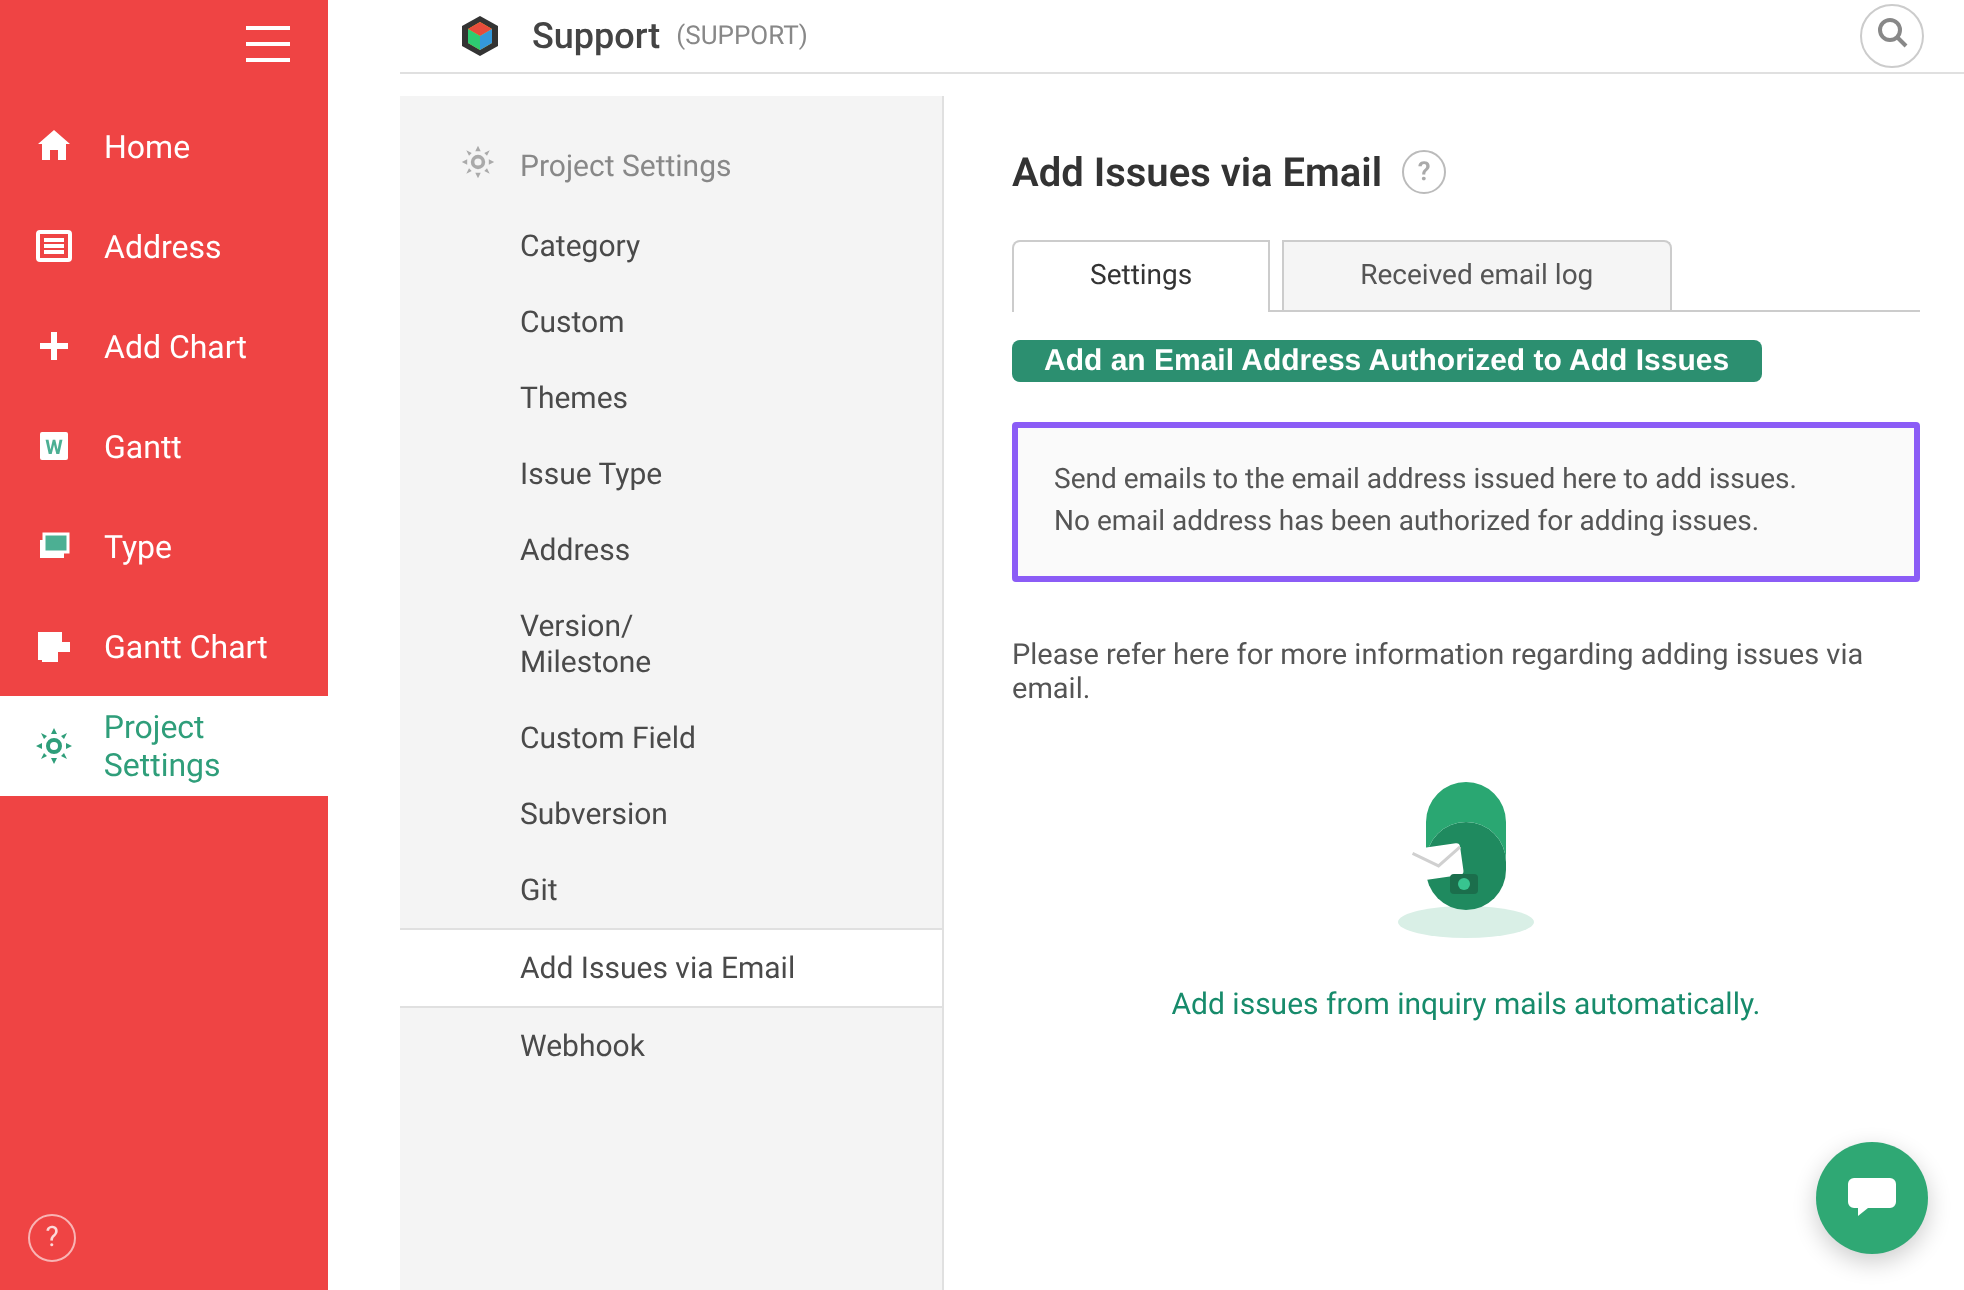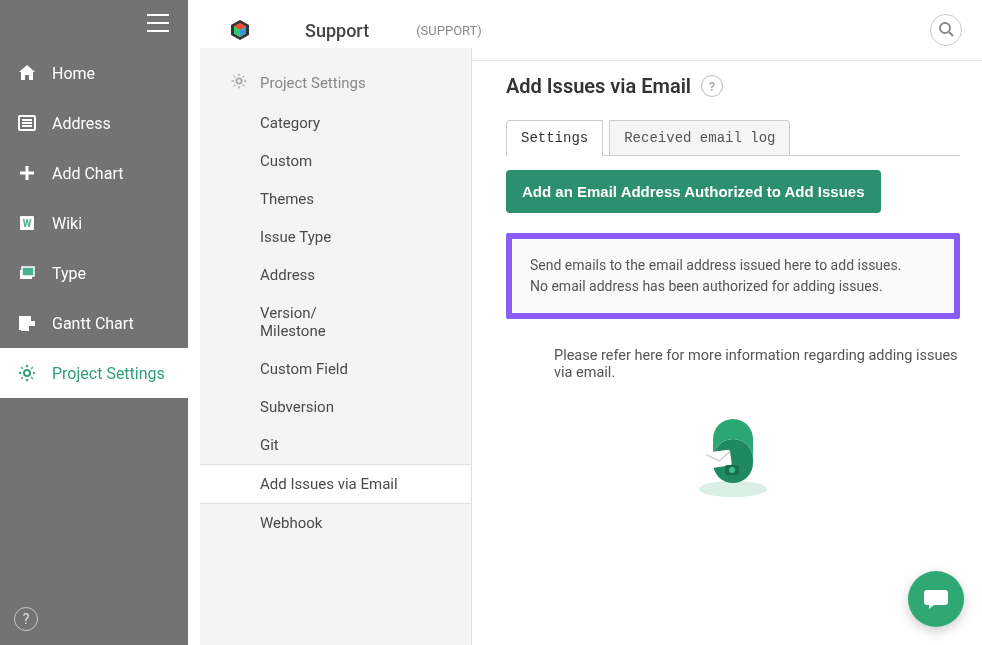--- a/index.html
+++ b/index.html
@@ -11,23 +11,23 @@
   height: 645px;
   overflow: hidden;
   position: relative;
   background: #fff;
 }
 
 
 .sidebar {
   position: absolute;
   left: 0; top: 0;
-  width: 188px;
+  width: 164px;
   height: 100%;
-  background: #737373;
+  background: #ef4444;
   color: #fff;
 }
 .sidebar-hamburger {
   height: 48px;
   display: flex;
   align-items: center;
   justify-content: flex-end;
   padding-right: 18px;
 }
 .sidebar-hamburger svg { stroke: #fff; }
@@ -54,27 +54,26 @@
   display:flex; align-items:center; justify-content:center;
   color: rgba(255,255,255,0.8);
   font-size: 14px;
   cursor:pointer;
 }
 
 
 .header {
   position:absolute;
   left: 200px; top: 0; right: 0;
-  height: 61px;
+  height: 37px;
   background: #fff;
   border-bottom: 1px solid #e0e0e0;
   display:flex;
   align-items:center;
   padding: 0 20px 0 28px;
-  gap: 39px;
 }
 .header-logo {
   width: 24px; height:24px;
   margin-right: 14px;
 }
 .header-title { font-size: 18px; color:#444; font-weight:500; margin-right: 8px; }
 .header-code { font-size: 13px; color: #888; }
 .header-search {
   margin-left:auto;
   width:32px; height:32px;
@@ -134,28 +133,27 @@
   border-radius:50%;
   display:inline-flex; align-items:center; justify-content:center;
   color:#aaa; font-size:13px;
   cursor:pointer;
 }
 .tabs {
   margin-top: 22px;
   display:flex;
 }
 .tab {
-  padding: 9px 14px;
+  padding: 9px 38px;
   border:1px solid #ccc;
   border-bottom:none;
   color:#555;
   background:#f5f5f5;
   cursor:pointer;
   font-size:14px;
-  font-family:Liberation Mono, monospace;
 }
 .tab:first-child {
   border-top-left-radius:4px;
   margin-right:6px;
 }
 .tab:last-child {
   border-top-right-radius:4px;
 }
 .tab.active {
   background:#fff;
@@ -170,41 +168,40 @@
 }
 .tab-body {
   border-top:1px solid #ccc;
   padding-top: 14px;
 }
 .add-btn {
   background:#2c8f70;
   color:#fff;
   font-weight:600;
   font-size:15px;
-  padding: 13px 16px;
+  padding: 2px 16px;
   border:none;
   border-radius:4px;
   cursor:pointer;
   display:inline-block;
 }
 .info-box {
   margin-top:20px;
-  border:6px solid #8b5cf6;
+  border:3px solid #8b5cf6;
   background:#fafafa;
   border-radius:2px;
   padding: 16px 18px;
   color:#555;
   font-size:14px;
   line-height:1.5;
 }
 .info-note {
   margin-top:28px;
   color:#555;
   font-size:14.5px;
-  margin-left:48px;
 }
 .mailbox-wrap {
   margin-top: 22px;
   text-align:center;
 }
 .mailbox-link {
   margin-top:18px;
   color:#178b6b;
   font-size:15px;
   cursor:pointer;
@@ -268,21 +265,21 @@
     <span>Add Chart</span>
   </div>
 
   <div class="sidebar-item">
     <span class="icon">
       <svg width="20" height="20" viewBox="0 0 20 20" fill="#fff">
           <rect x="3" y="3" width="14" height="14" rx="1"></rect>
           <text x="10" y="14" text-anchor="middle" font-size="10" fill="#4caf93" font-weight="bold">W</text>
         </svg>
     </span>
-    <span>Wiki</span>
+    <span>Gantt</span>
   </div>
 
   <div class="sidebar-item">
     <span class="icon">
       <svg width="20" height="20" viewBox="0 0 20 20" fill="#fff">
           <rect x="3" y="7" width="12" height="9"></rect>
           <rect x="5" y="4" width="12" height="9" fill="#4caf93" stroke="#fff" stroke-width="1.5"></rect>
         </svg>
     </span>
     <span>Type</span>
@@ -389,20 +386,23 @@
         <svg width="96" height="96" viewBox="0 0 96 96">
           <ellipse cx="48" cy="86" rx="34" ry="8" fill="#d9efe6"></ellipse>
           <rect x="28" y="36" width="40" height="44" rx="20" fill="#1f8a5f"></rect>
           <path d="M28 56 A20 20 0 0 1 68 56 L68 36 A20 20 0 0 0 28 36 Z" fill="#2aa772"></path>
           <rect x="22" y="48" width="24" height="16" rx="2" fill="#fff" transform="rotate(-8 34 56)"></rect>
           <path d="M22 50 L34 58 L46 50" fill="none" stroke="#d0d0d0" stroke-width="1.5" transform="rotate(-8 34 56)"></path>
           <rect x="40" y="62" width="14" height="10" rx="2" fill="#1b6e4c"></rect>
           <circle cx="47" cy="67" r="3" fill="#38c490"></circle>
         </svg>
       </span>
+      <div>
+        <a class="mailbox-link">Add issues from inquiry mails automatically.</a>
+      </div>
     </div>
   </div>
 </div>
 
 <div class="chat-fab">
   <span>
     <svg width="28" height="28" viewBox="0 0 28 28" fill="#fff">
         <path d="M5 6 h18 a3 3 0 0 1 3 3 v9 a3 3 0 0 1 -3 3 h-11 l-5 4 v-4 h-2 a3 3 0 0 1 -3 -3 v-9 a3 3 0 0 1 3 -3 z" fill="#fff"></path>
       </svg>
   </span>

